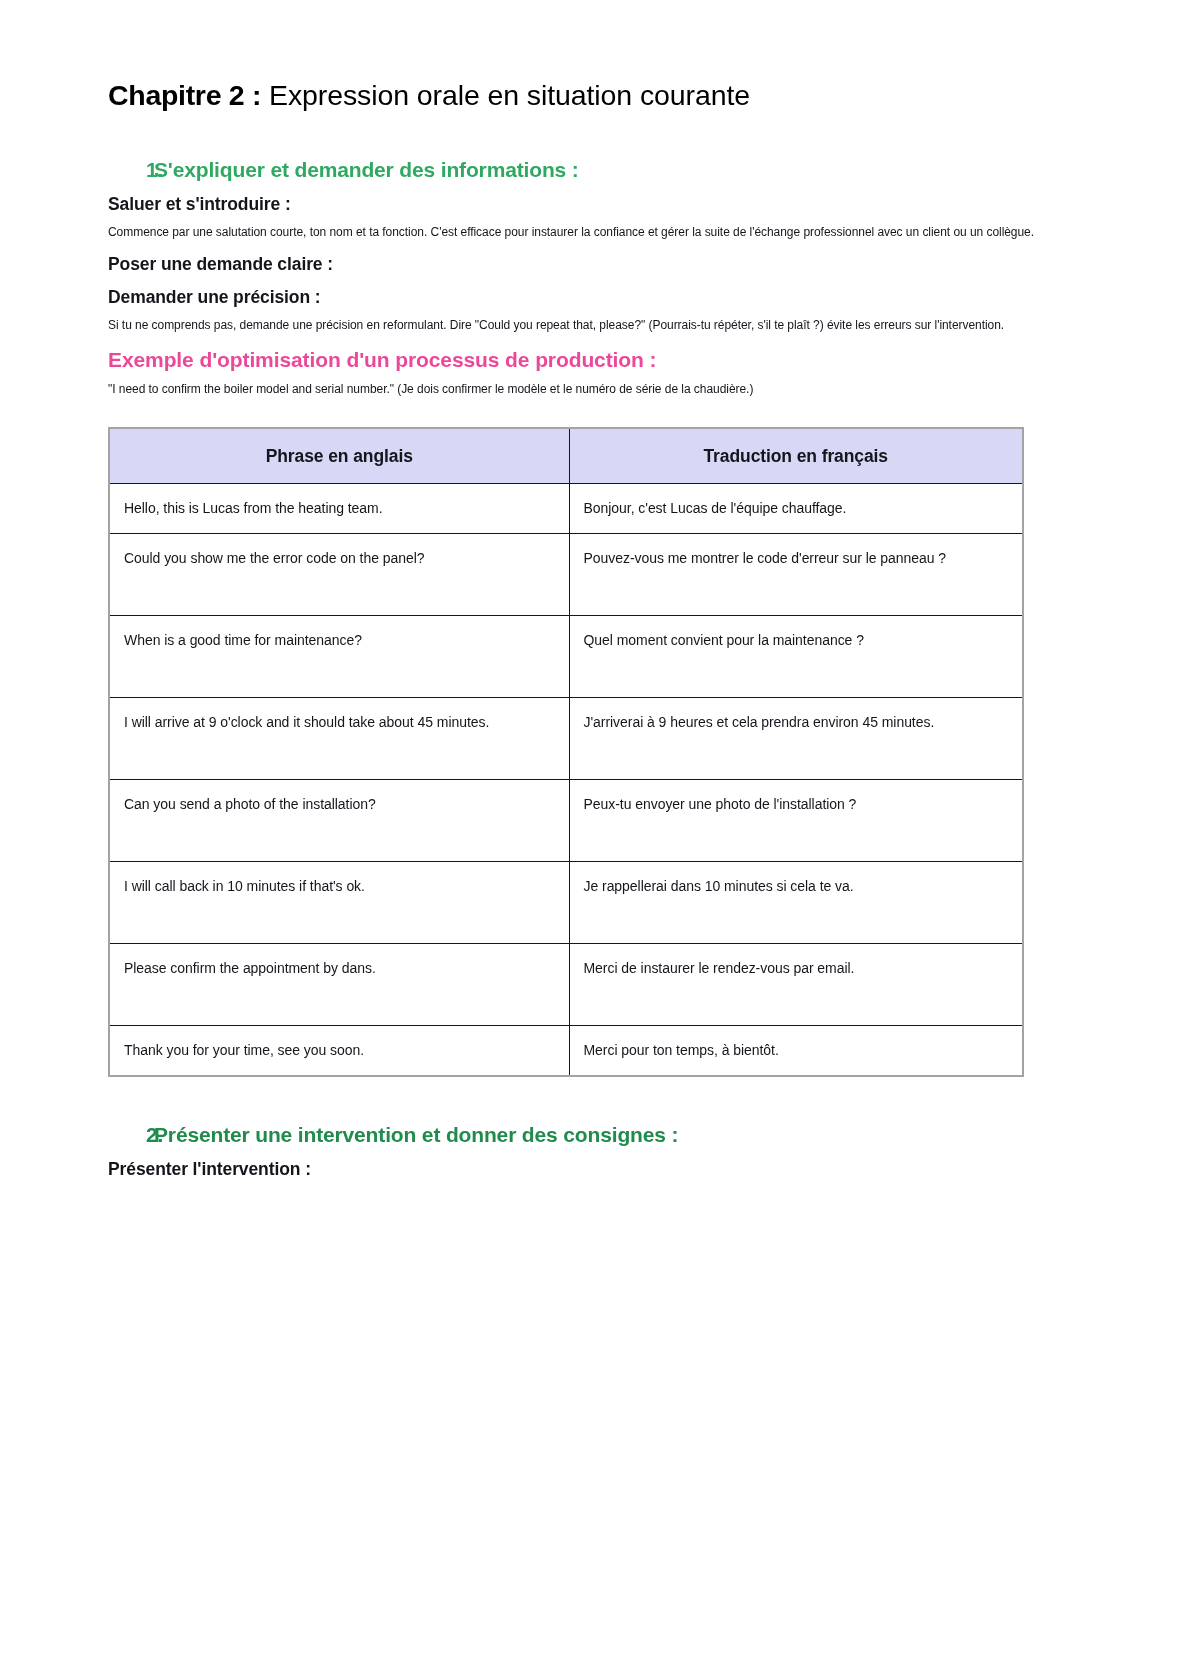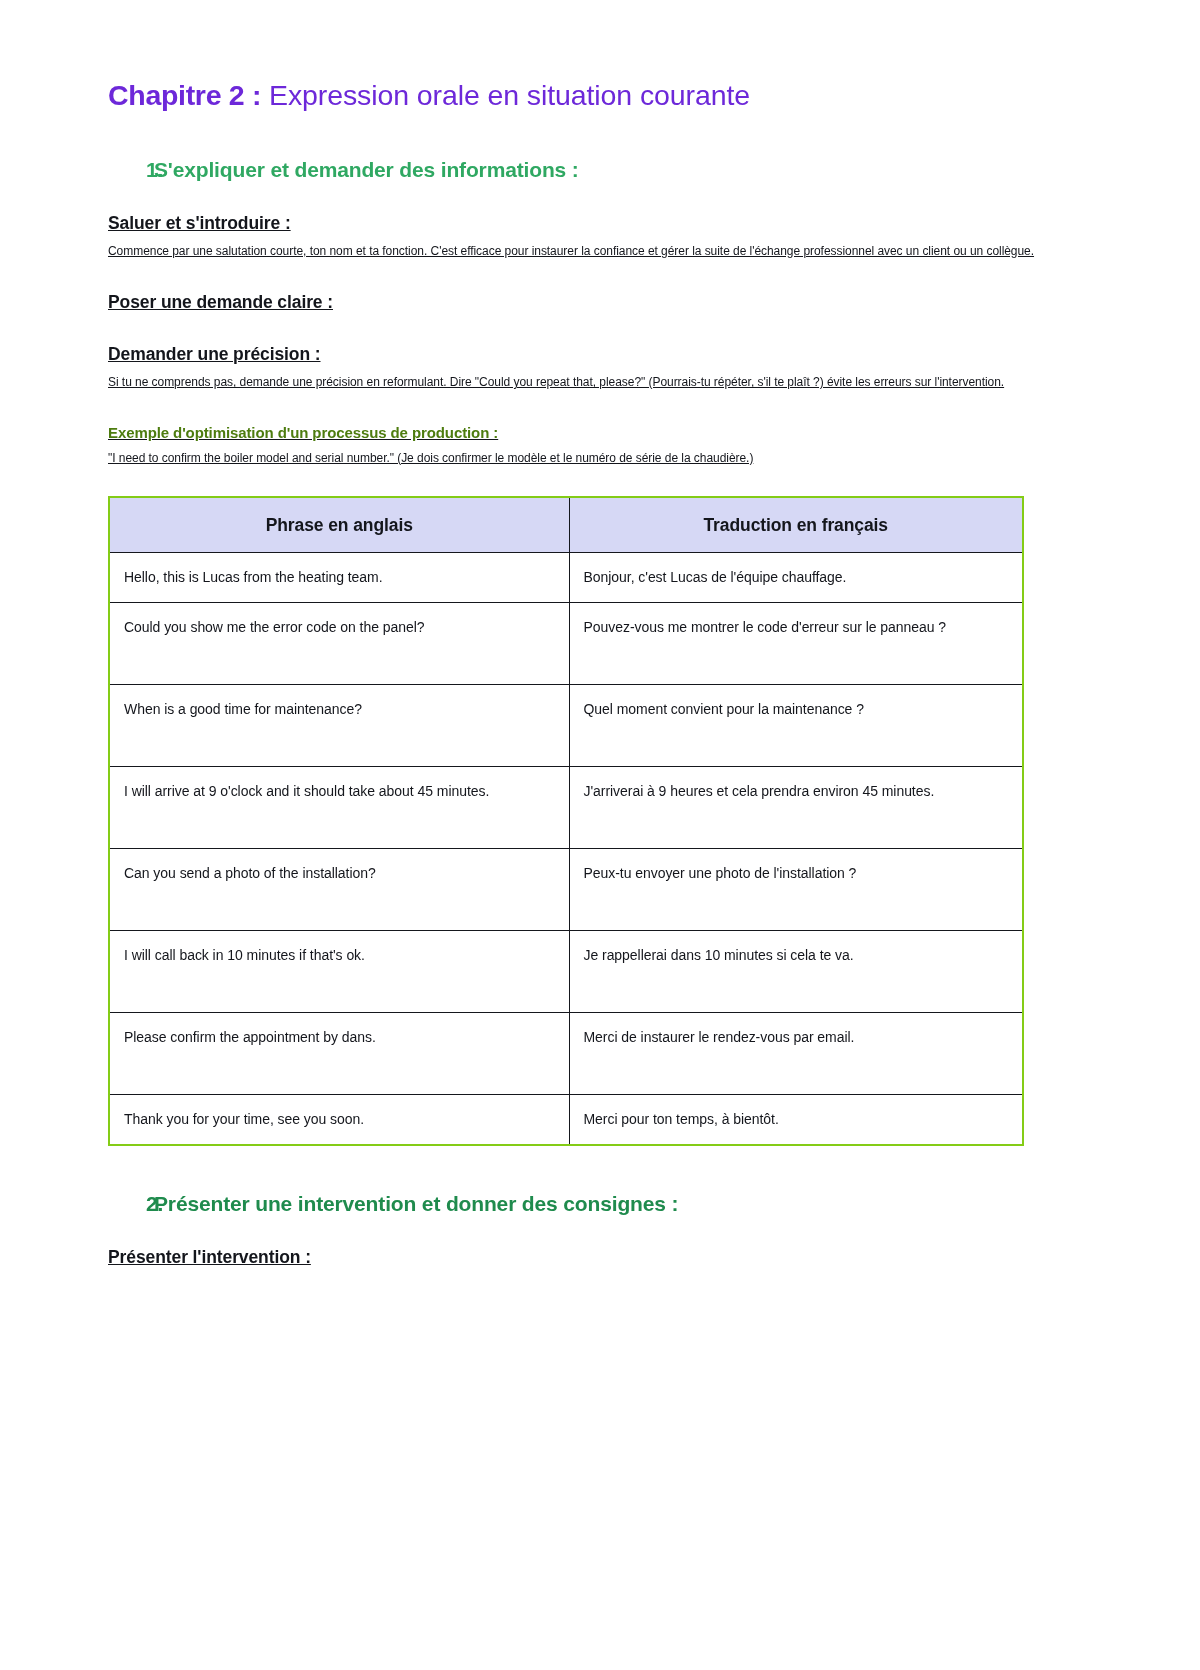--- a/index.html
+++ b/index.html
@@ -22,21 +22,21 @@
     box-sizing: border-box;
     padding: 78px 108px 0 108px;
     background: #ffffff;
     overflow: hidden;
   }
 
   
   .chapter-title {
     font-size: 28.5px;
     line-height: 1.25;
-    color: #6d28d9;
+    color: #000000;
     margin: 0 0 0 0;
     letter-spacing: -0.1px;
     white-space: nowrap;
   }
   .chapter-title .chapter-label {
     font-weight: 700;
     letter-spacing: -0.3px;
   }
   .chapter-title .chapter-rest {
     font-weight: 400;
@@ -55,45 +55,45 @@
     width: 46px;
     flex: 0 0 46px;
     text-align: left;
     padding-left: 38px;
     box-sizing: border-box;
   }
   .section-heading.s1 { color: #2fa862; margin-top: 44px; }
   .section-heading.s2 { color: #1f8b4d; margin-top: 0; }
 
   
-  .block { margin-top: 31px; text-decoration: underline; }
+  .block { margin-top: 12px; }
   .block-title {
     font-size: 17.5px;
     font-weight: 700;
     color: #14161c;
     letter-spacing: -0.1px;
     margin: 0 0 8px 0;
   }
-  .block-title.accent { color: #4d7c0f; font-size: 15px; }
+  .block-title.accent { color: #ec4899; font-size: 21px; }
   .block-body {
     font-size: 12px;
     line-height: 1.62;
     color: #14161c;
     margin: 0;
     max-width: 930px;
     letter-spacing: -0.05px;
   }
 
   
   .phrase-table {
     width: 914px;
     border-collapse: collapse;
     margin-top: 28px;
     table-layout: fixed;
-    border: 2px solid #84cc16;
+    border: 2px solid #a3a3a3;
   }
   .phrase-table th,
   .phrase-table td {
     border: 1.6px solid #15171d;
     vertical-align: top;
     box-sizing: border-box;
   }
   .phrase-table th {
     background: #d6d8f5;
     font-size: 17.5px;

